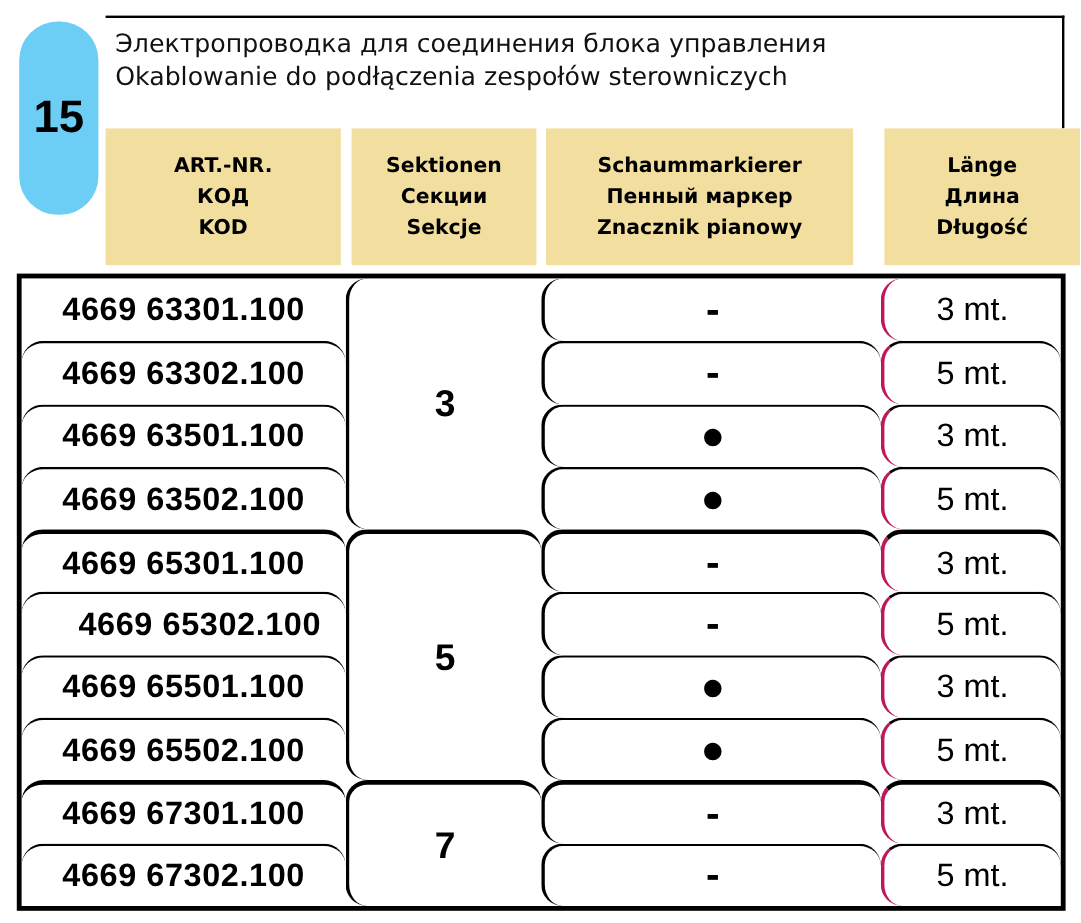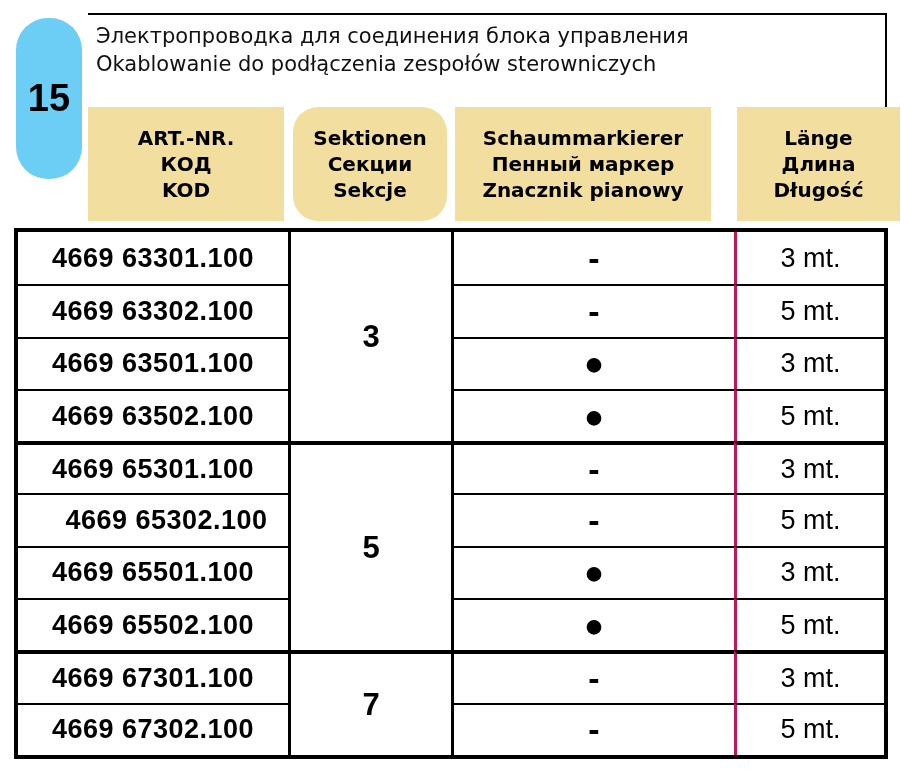--- a/index.html
+++ b/index.html
@@ -43,21 +43,21 @@
   }
 
   
   .col-head {
     position: absolute;
     top: 107px; height: 114px;
     display: flex; flex-direction: column;
     align-items: center; justify-content: center;
     text-align: center;
     font-weight: bold;
-    font-size: 20px;
+    font-size: 17px;
     line-height: 26px;
   }
   .col-head.c1 { left: 88px;  width: 196px; }
   .col-head.c2 { left: 293px; width: 154px; }
   .col-head.c3 { left: 455px; width: 256px; }
   .col-head.c4 { left: 737px; width: 163px; }
 
   
   .body-table {
     position: absolute;
@@ -67,20 +67,21 @@
     border: 4px solid #000;
     display: grid;
     grid-template-columns: 270px 163px 283px 1fr;
     grid-template-rows: repeat(10, 1fr);
     font-family: "Liberation Sans", sans-serif;
   }
   .cell {
     display: flex; align-items: center; justify-content: center;
     box-sizing: border-box;
     overflow: hidden;
+    border-radius: 18px;
   }
   .c-art  { grid-column: 1; font-weight: bold; font-size: 27px; letter-spacing: 0.5px; }
   .c-sec  { grid-column: 2; border-left: 3px solid #000; font-weight: bold; font-size: 31px; }
   .c-mark { grid-column: 3; border-left: 3px solid #000; font-weight: bold; font-size: 34px; }
   .c-len  { grid-column: 4; border-left: 3px solid #be185d; font-size: 27px; }
   .bt-thin  { border-top: 2px solid #000; }
   .bt-thick { border-top: 4px solid #000; }
 </style>
 </head>
 <body>
@@ -94,21 +95,21 @@
   <div class="title-block">
     <div class="title-line">Электропроводка для соединения блока управления</div>
     <div class="title-line">Okablowanie do podłączenia zespołów sterowniczych</div>
   </div>
 
   <div class="col-head c1" style="background: rgb(242, 223, 159);">
     <div>ART.-NR.</div>
     <div>КОД</div>
     <div>KOD</div>
   </div>
-  <div class="col-head c2" style="background: rgb(242, 223, 159); border-radius: 25px;">
+  <div class="col-head c2" style="background: rgb(242, 223, 159);">
     <div>Sektionen</div>
     <div>Секции</div>
     <div>Sekcje</div>
   </div>
   <div class="col-head c3" style="background: rgb(242, 223, 159);">
     <div>Schaummarkierer</div>
     <div>Пенный маркер</div>
     <div>Znacznik pianowy</div>
   </div>
   <div class="col-head c4" style="background: rgb(242, 223, 159);">

